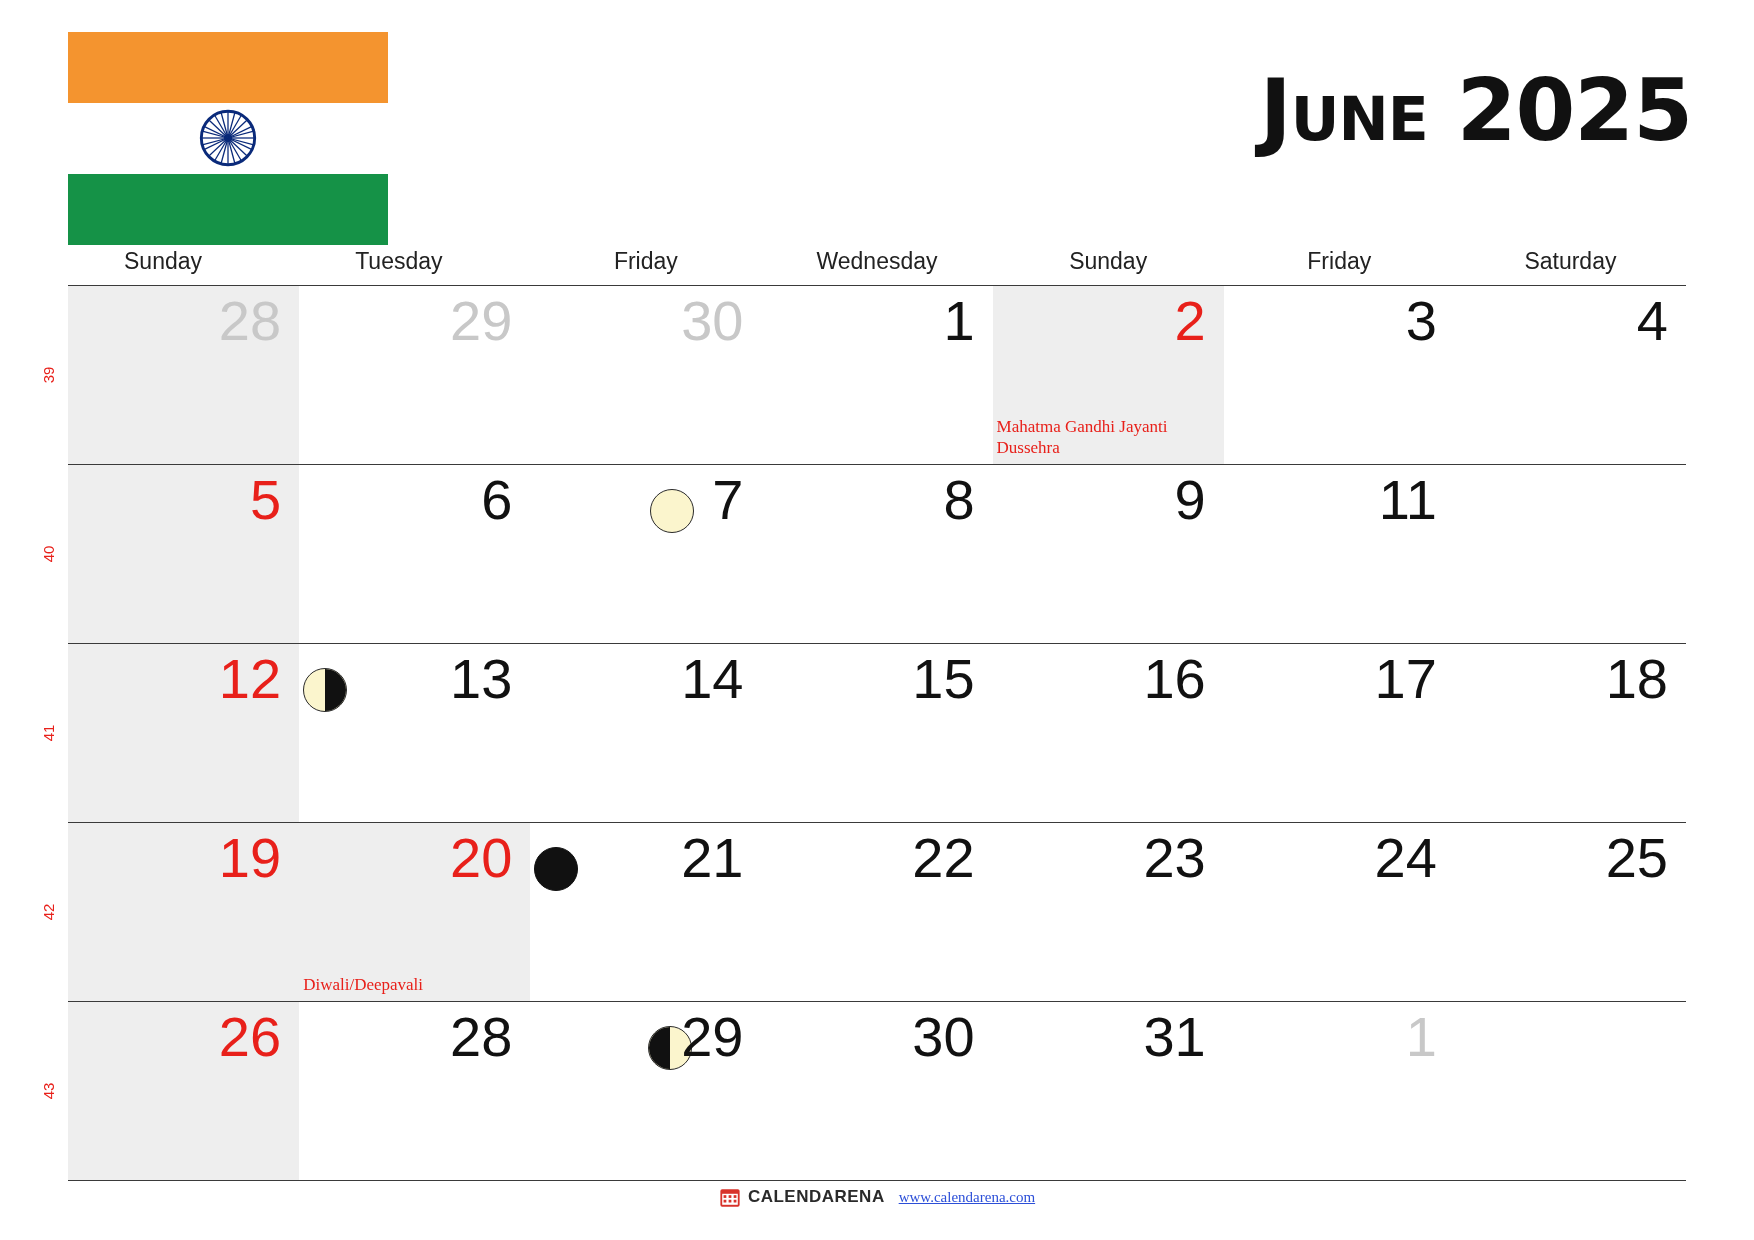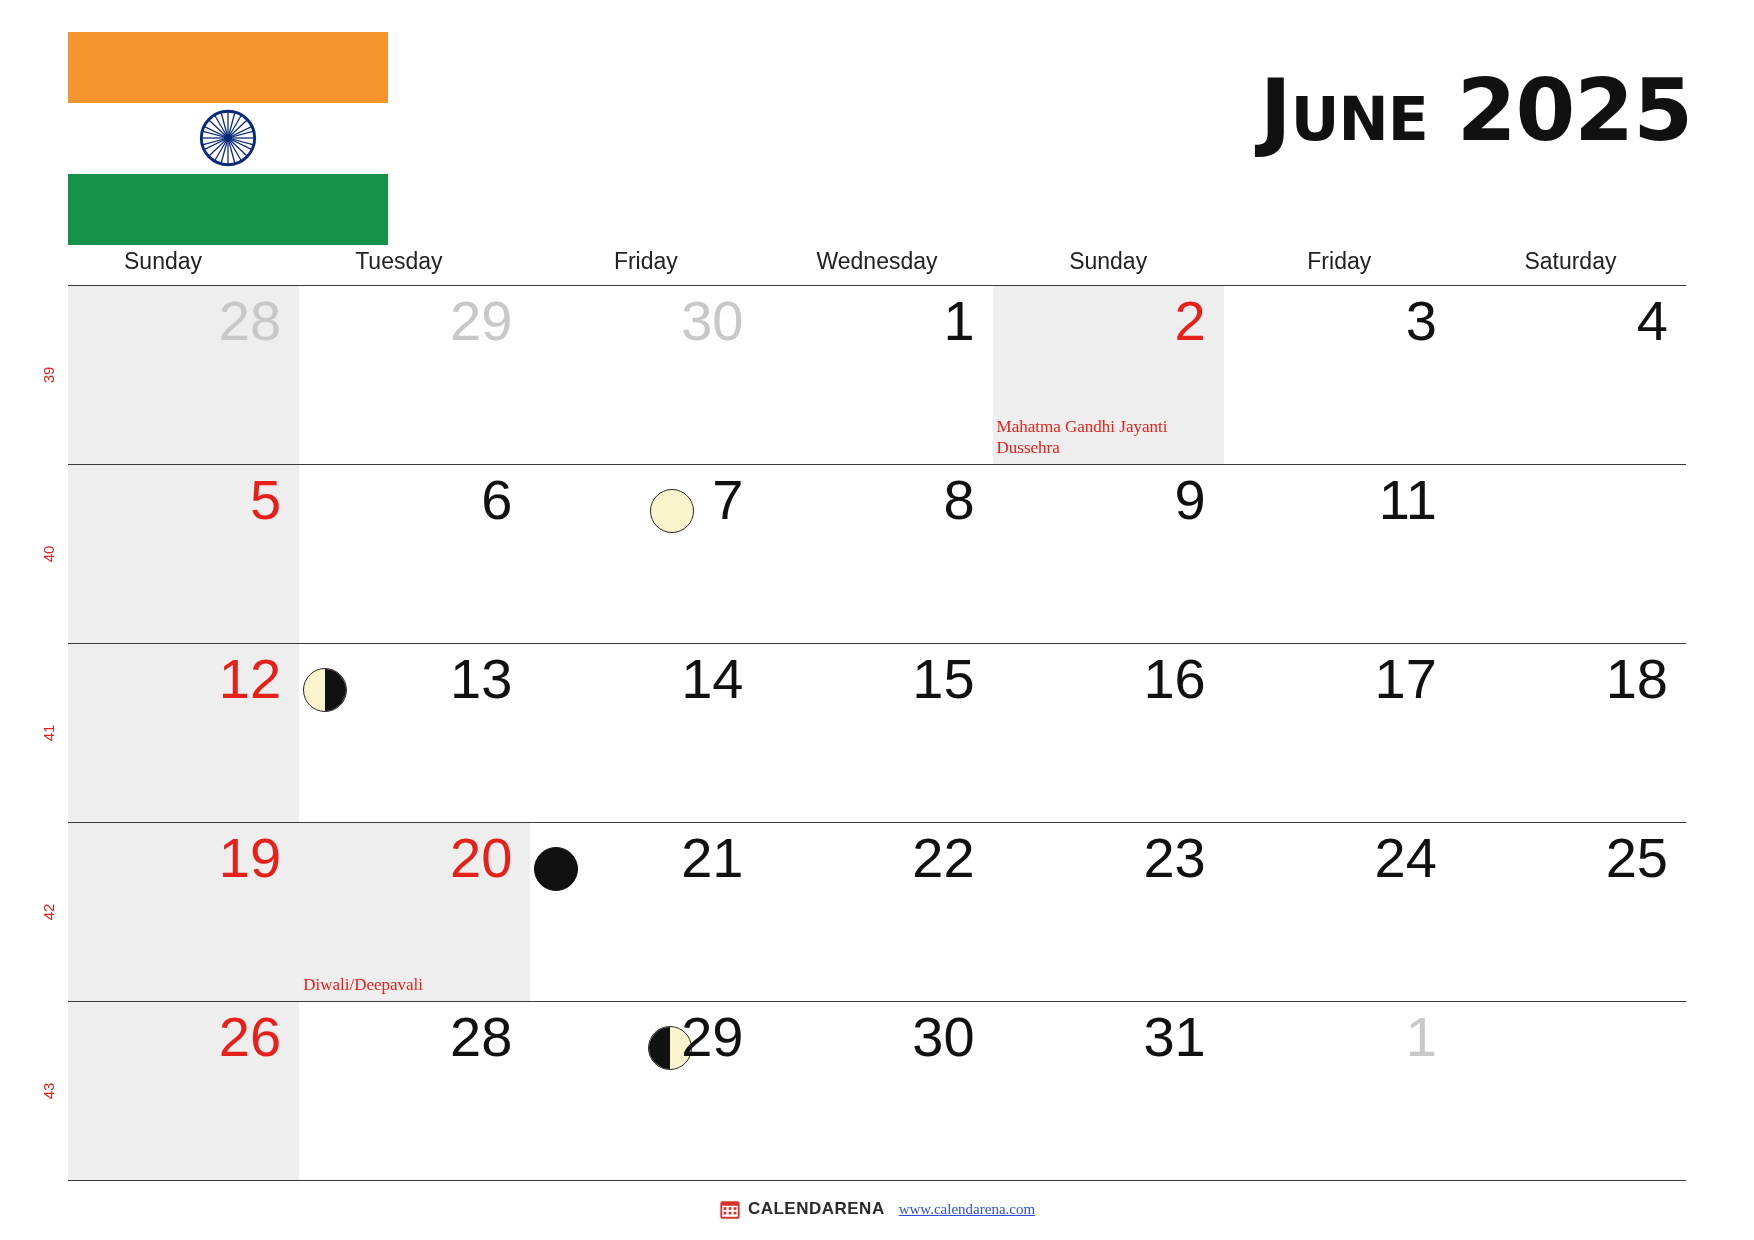--- a/index.html
+++ b/index.html
@@ -156,21 +156,21 @@
     position: absolute;
     left: 0; top: 0;
     width: 50%; height: 100%;
     background: #111111;
   }
 
   
   .footer {
     position: absolute;
     left: 0;
-    bottom: 20px;
+    bottom: 32px;
     width: 100%;
     display: flex;
     align-items: center;
     justify-content: center;
     gap: 14px;
     font-size: 18px;
   }
   .brand {
     display: flex;
     align-items: center;

